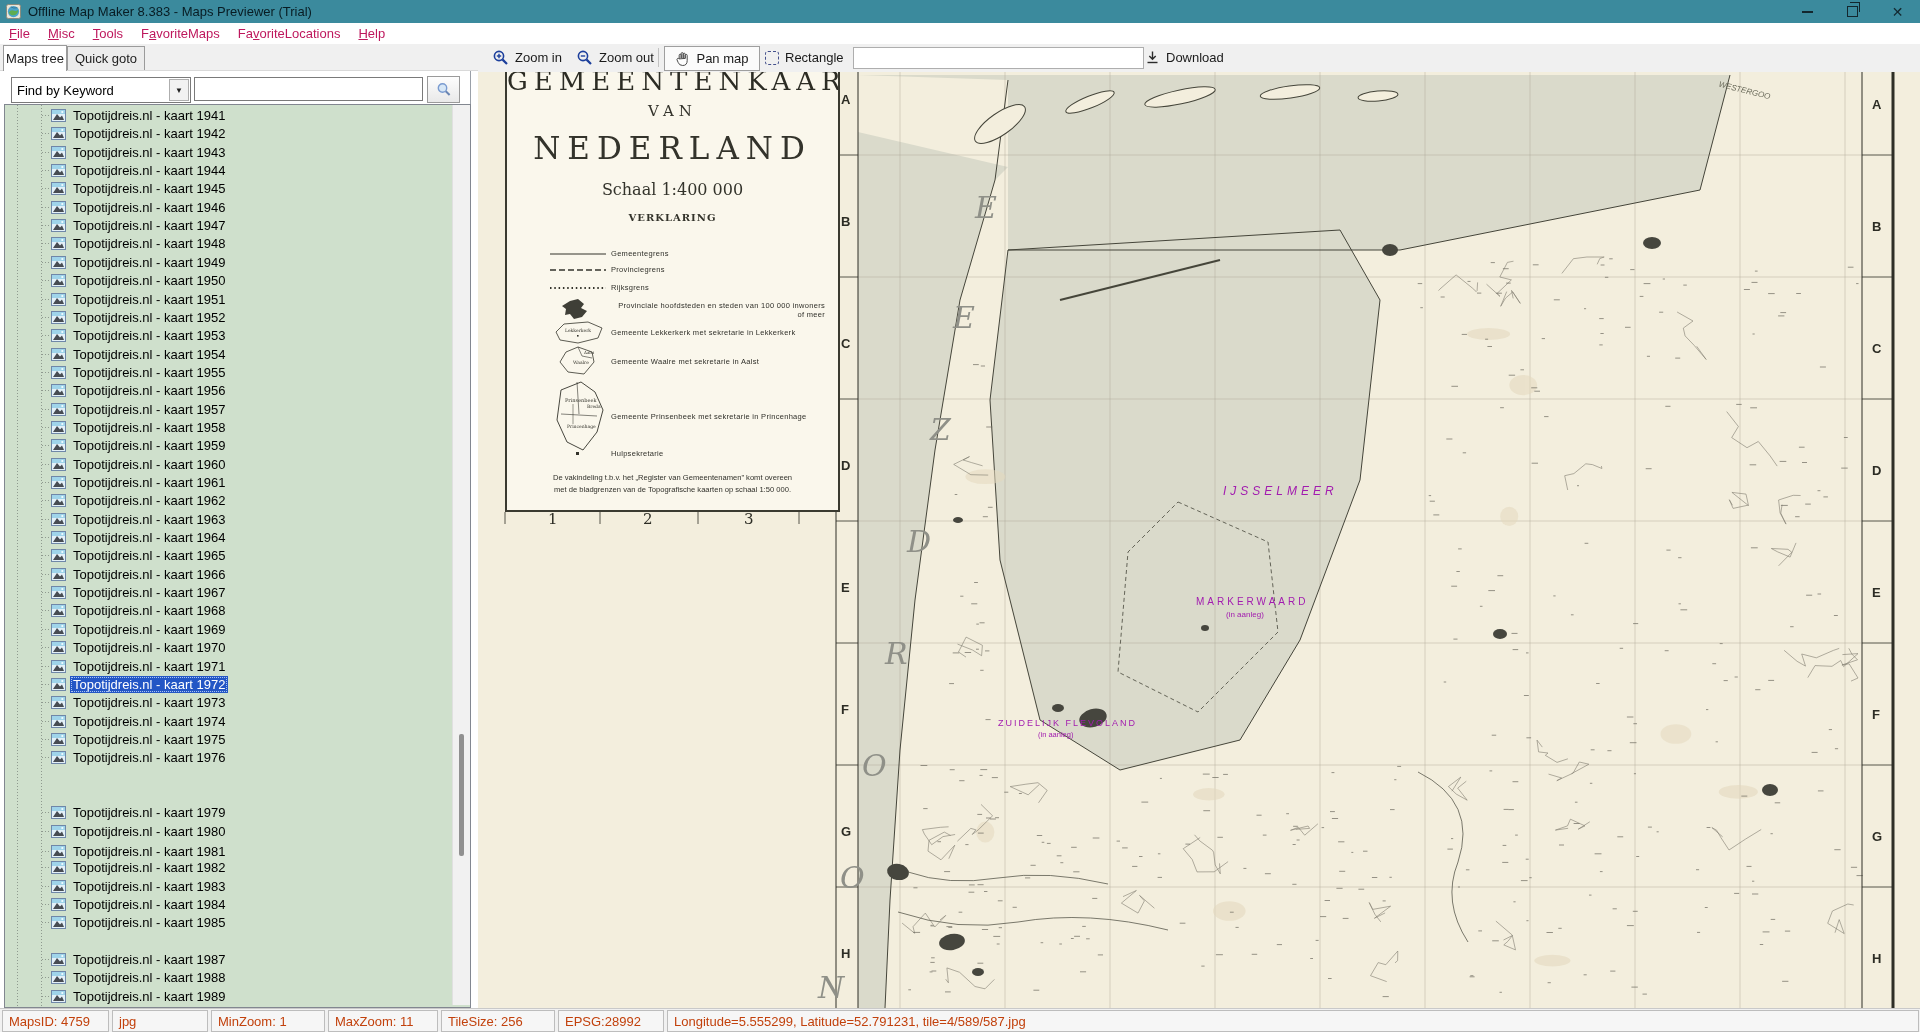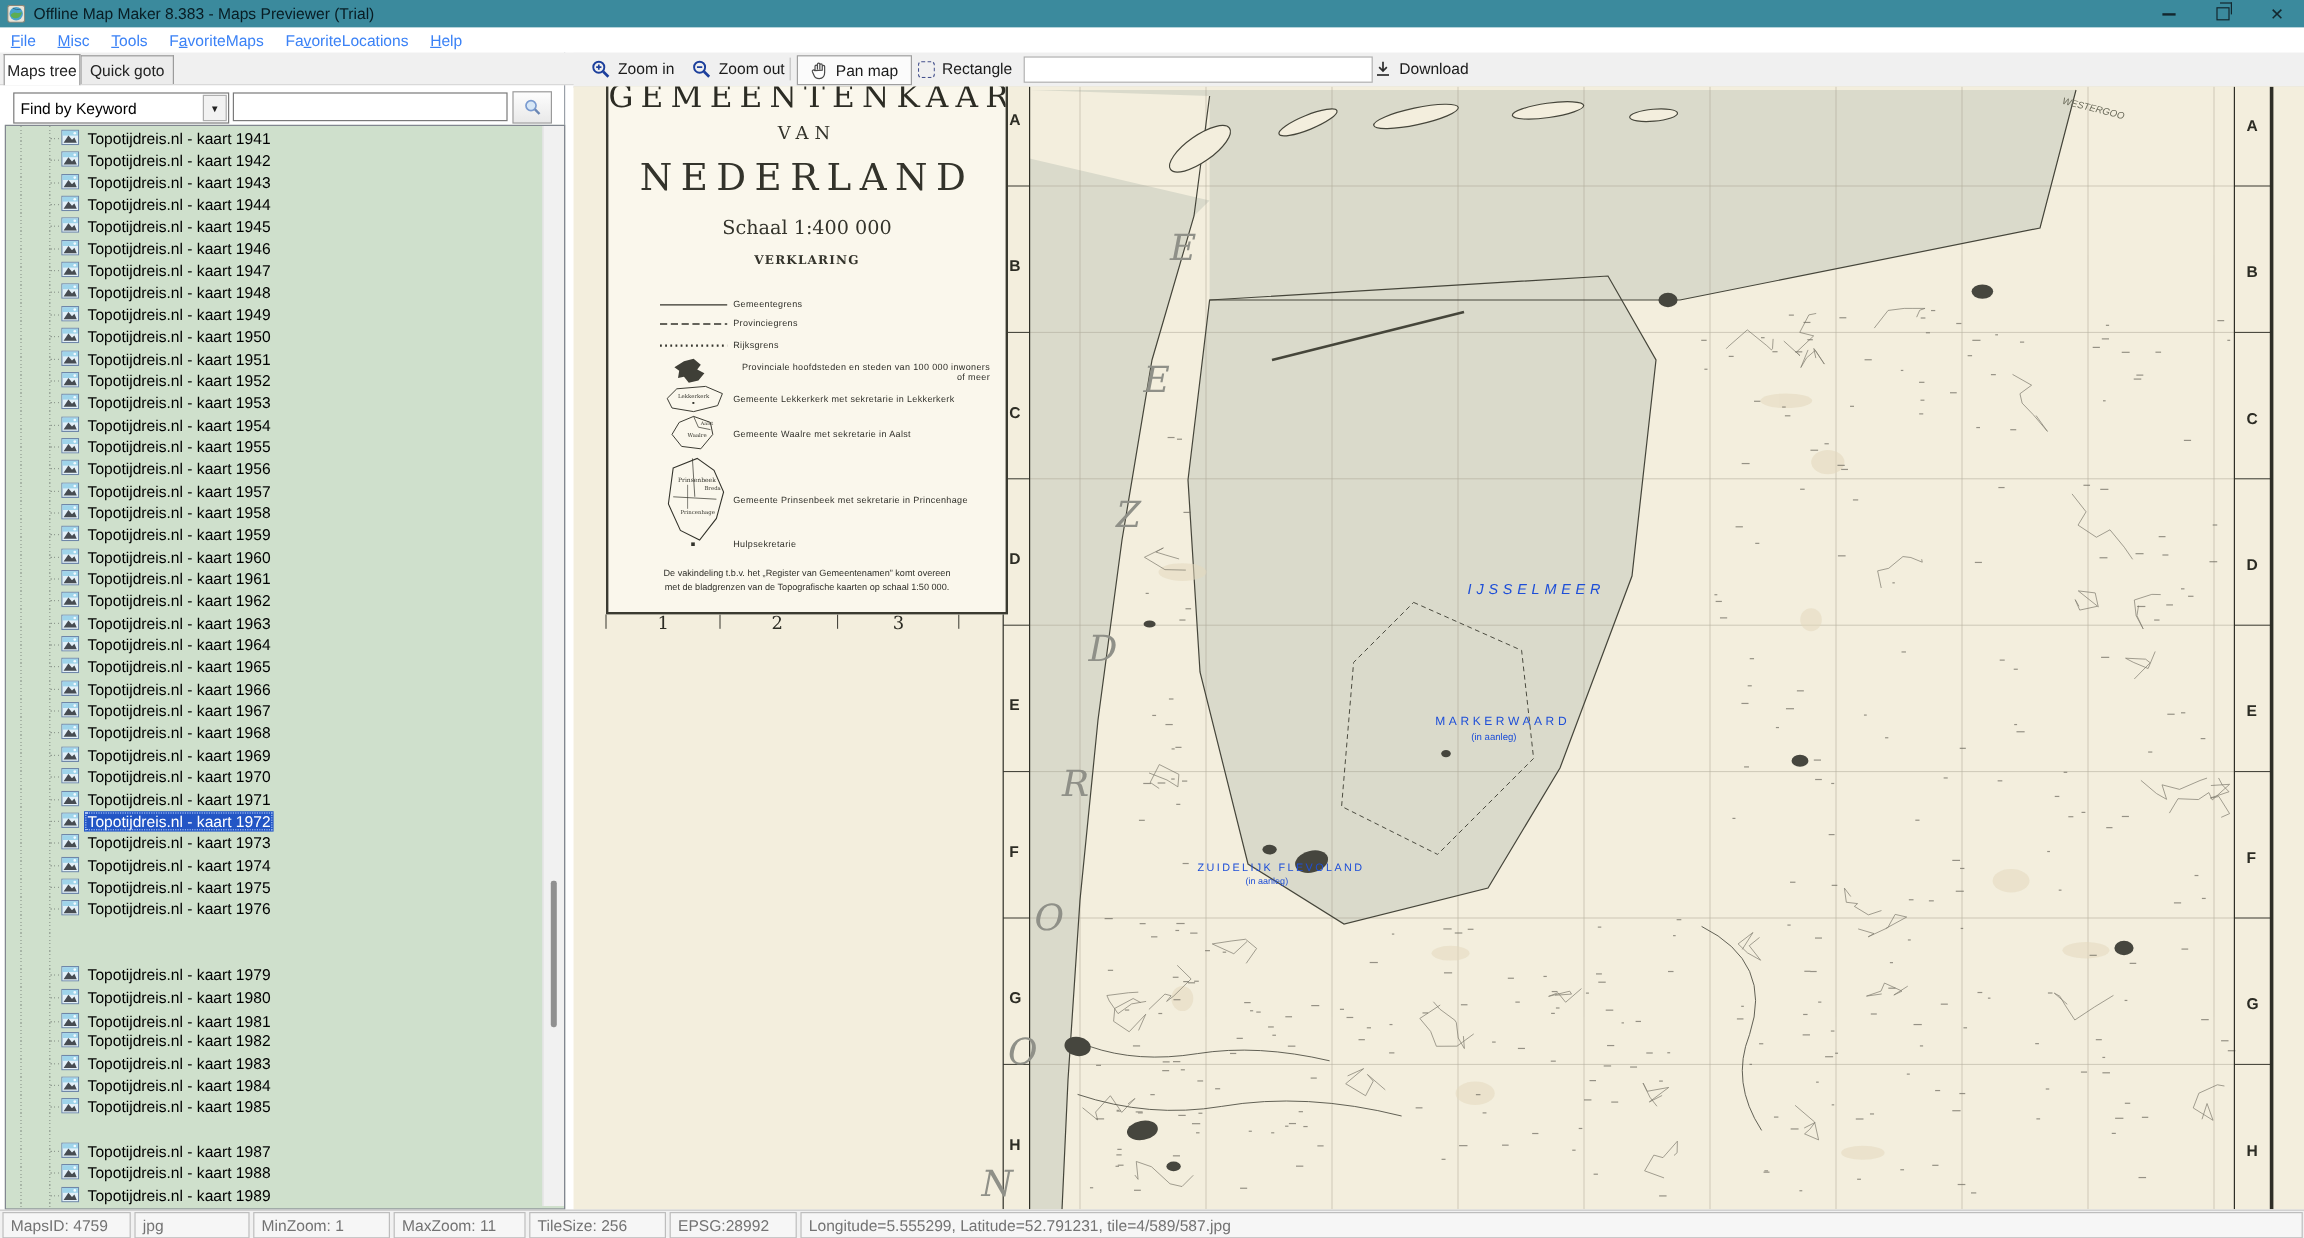--- a/index.html
+++ b/index.html
@@ -14,21 +14,21 @@
   .wincontrols{position:absolute;right:0;top:0;height:23px;display:flex;}
   .winbtn{width:45px;height:23px;display:flex;align-items:center;justify-content:center;cursor:default;}
   .glyph-min{width:11px;height:0;border-top:2px solid #13272e;}
   .glyph-restore{position:relative;width:9px;height:9px;border:1.4px solid #13272e;background:transparent;}
   .glyph-restore:before{content:"";position:absolute;left:2px;top:-5px;width:9px;height:9px;border:1.4px solid #13272e;border-bottom:none;border-left:none;}
   .glyph-close{font-size:14px;color:#13272e;line-height:1;}
 
   
   .menubar{position:absolute;left:0;top:23px;width:1920px;height:21px;background:#fff;
     border-bottom:1px solid #e4e4e4;display:flex;align-items:center;font-size:13px;}
-  .menu-item{padding:2px 9px;color:#3b82f6;}
+  .menu-item{padding:2px 9px;color:#be185d;}
   .menu-item u{text-decoration:underline;}
 
   
   .content{position:absolute;left:0;top:44px;width:1920px;height:964px;}
 
   
   .leftpanel{position:absolute;left:0;top:0;width:470px;height:964px;background:#fff;border-right:1px solid #9aa0a8;}
   .tabstrip{position:absolute;left:0;top:0;width:470px;height:26px;background:#f0f0f0;border-bottom:1px solid #d9d9d9;padding-left:31px;}
   .tab{position:absolute;top:2px;height:23px;font-size:13px;display:flex;align-items:center;justify-content:center;
     border:1px solid #9b9b9b;border-bottom:none;background:#ececec;color:#222;}
@@ -79,25 +79,25 @@
   .lg-country{position:absolute;width:100%;text-align:center;letter-spacing:7px;font-size:31px;top:64px;}
   .lg-scale{position:absolute;width:100%;text-align:center;font-size:16px;top:114px;}
   .lg-verk{position:absolute;width:100%;text-align:center;font-size:10px;font-weight:bold;letter-spacing:1px;top:146px;}
   .lg-row{position:absolute;left:38px;width:280px;display:flex;align-items:center;}
   .lg-sym{width:66px;flex:0 0 66px;display:flex;justify-content:center;align-items:center;}
   .lg-txt{font-size:7.5px;font-family:"Liberation Sans",sans-serif;color:#30302a;letter-spacing:.3px;}
   .lg-note{position:absolute;width:100%;text-align:center;font-size:7.6px;font-family:"Liberation Sans",sans-serif;color:#30302a;}
   .mletter{position:absolute;font-family:"Liberation Sans",sans-serif;font-weight:bold;font-size:13px;color:#2c2c24;z-index:2;}
   .colnum{position:absolute;font-size:15px;color:#2c2c24;z-index:2;}
   .sealetter{position:absolute;font-style:italic;font-size:30px;color:#8f9088;z-index:2;}
-  .wlabel{position:absolute;color:#1d4ed8;z-index:2;font-family:"Liberation Sans",sans-serif;}
+  .wlabel{position:absolute;color:#a21caf;z-index:2;font-family:"Liberation Sans",sans-serif;}
 
   
   .statusbar{position:absolute;left:0;top:1008px;width:1920px;height:24px;background:#f1f1f1;
-    border-top:1px solid #c9c9c9;display:flex;align-items:stretch;font-size:13px;color:#737373;}
+    border-top:1px solid #c9c9c9;display:flex;align-items:stretch;font-size:13px;color:#c2410c;}
   .seg{border:1px solid #bdbdbd;background:#f6f6f6;margin:1px 1px 1px 2px;display:flex;align-items:center;padding:0 6px;white-space:nowrap;}
 </style>
 </head>
 <body>
 
 <div id="app">
 
   <div class="titlebar">
     <svg class="appicon" viewBox="0 0 16 16">
       <rect x="0.5" y="0.5" width="15" height="15" rx="2" fill="#e9e5d8" stroke="#8a8678"></rect>

